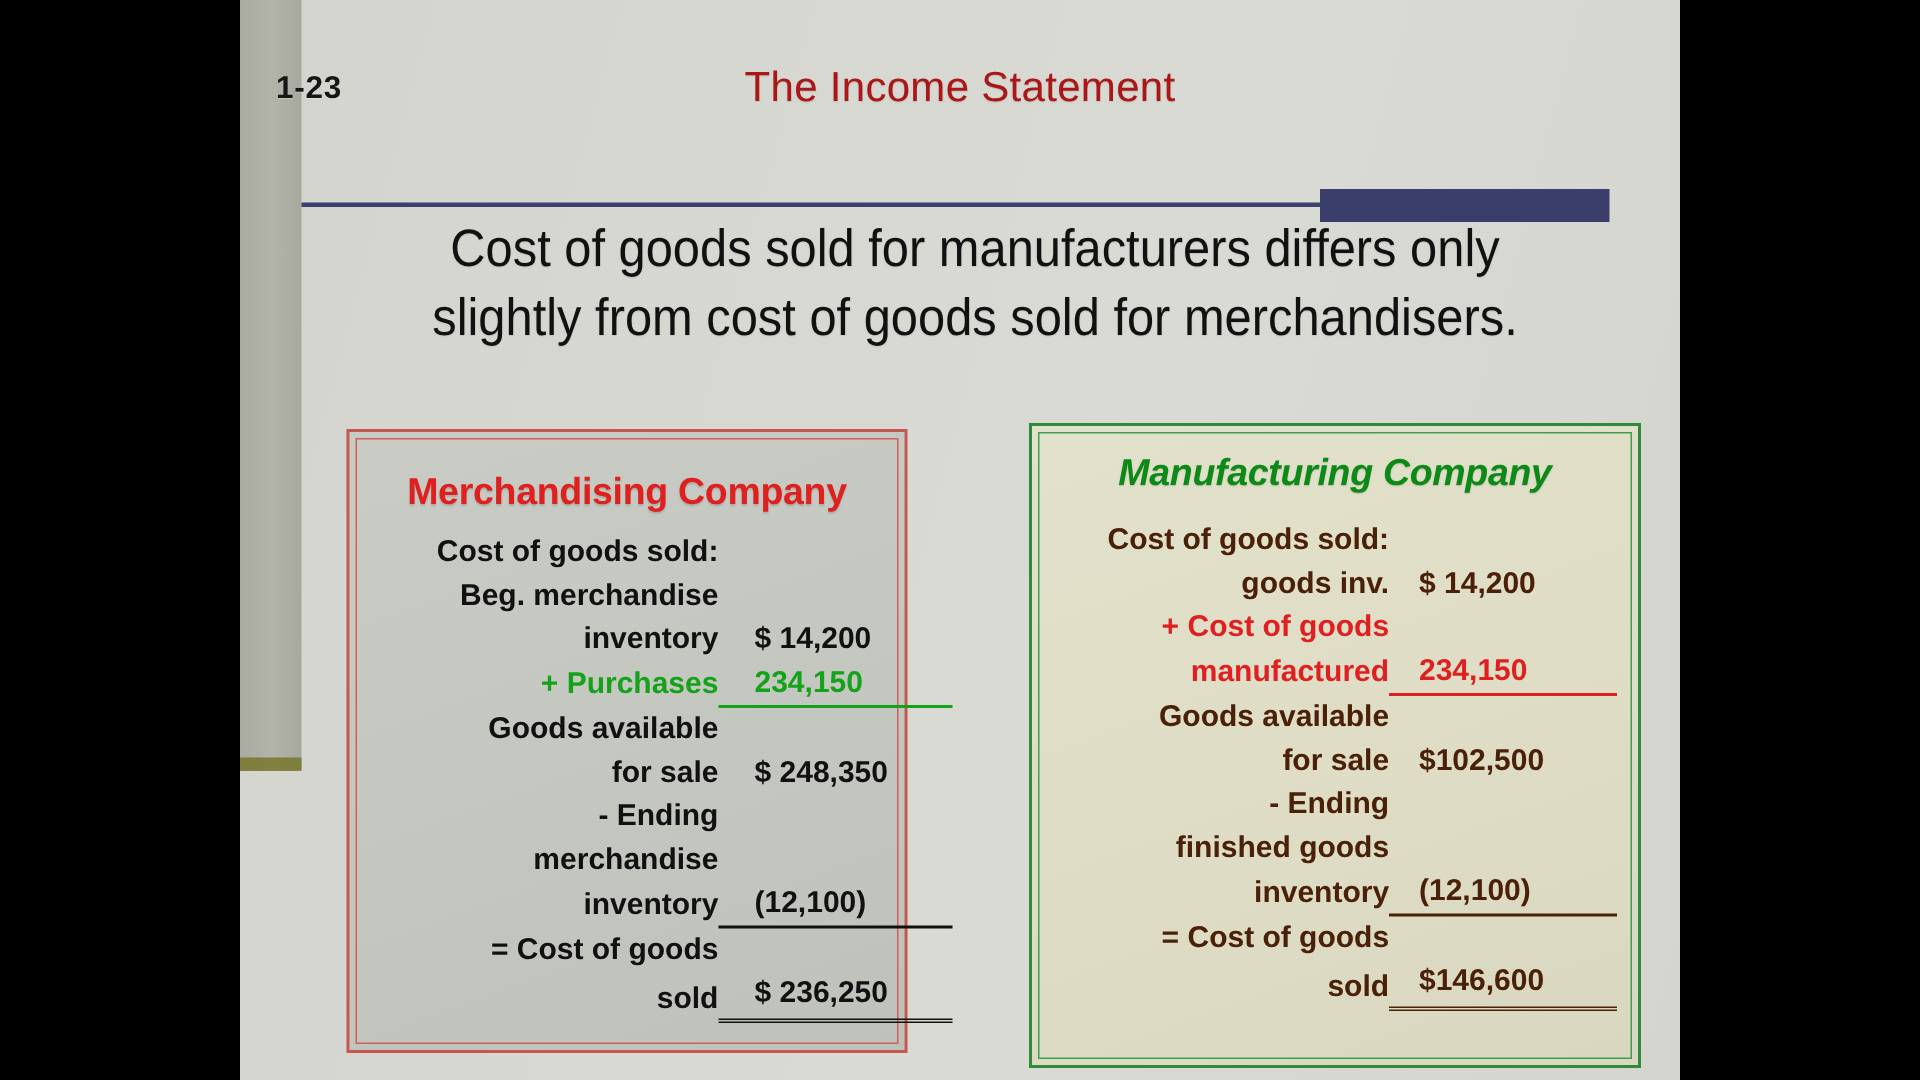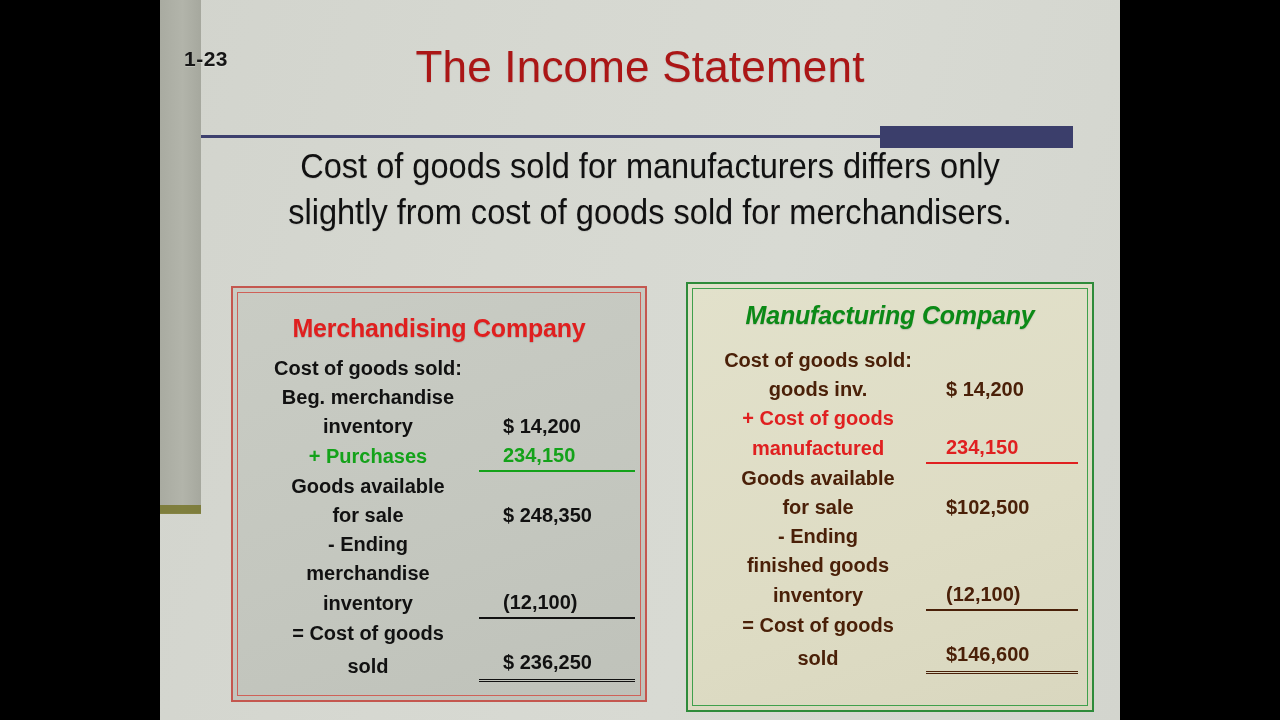--- a/index.html
+++ b/index.html
@@ -26,21 +26,21 @@
 
   .slide-num{
     position:absolute;left:24px;top:20px;
     font-size:21px;font-weight:bold;color:#161616;letter-spacing:.5px;
     text-shadow:0 1px 0 rgba(255,255,255,.25);
     margin-top:27px;
   }
 
   .title{
     position:absolute;left:0;top:42px;width:960px;text-align:center;
-    font-size:44px;color:#ab1616;letter-spacing:.2px;
+    font-size:28px;color:#ab1616;letter-spacing:.2px;
     text-shadow:0 1px 1px rgba(140,140,140,.35);
   }
 
   .rule{
     position:absolute;left:41px;top:135px;width:680px;height:3px;
     background:#3d406e;
   }
   .tab-block{
     position:absolute;left:720px;top:126px;width:193px;height:22px;
     background:#3b3e6b;
@@ -51,21 +51,21 @@
     text-align:center;font-size:35px;line-height:46px;color:#111;
     font-stretch:condensed;transform:scaleX(.93);transform-origin:50% 0;
     text-shadow:0 1px 1px rgba(150,150,150,.3);
   }
 
   
   .panel{position:absolute;box-sizing:border-box;}
   .panel .inner{position:absolute;left:4px;top:4px;right:4px;bottom:4px;box-sizing:border-box;}
 
   #panel-left{
-    left:71px;top:286px;width:416px;height:416px;
+    left:71px;top:286px;width:374px;height:416px;
     border:2px solid #c4574f;
     background:linear-gradient(160deg,#c9ccc4 0%,#c4c7bf 55%,#bfc2ba 100%);
   }
   #panel-left .inner{border:1px solid #cf6158;}
 
   #panel-right{
     left:526px;top:282px;width:408px;height:430px;
     border:2px solid #2e8b3a;
     background:linear-gradient(160deg,#e2e1cb 0%,#dedcc4 60%,#d9d7bf 100%);
   }
@@ -79,21 +79,21 @@
   #panel-left .panel-title{top:26px;color:#e01f1f;}
   #panel-right .panel-title{top:17px;color:#0b8a16;font-style:italic;}
 
   table.stmt{
     position:absolute;border-collapse:collapse;font-weight:bold;
   }
   #panel-left table.stmt{left:24px;top:66px;width:378px;font-size:20px;color:#111;}
   #panel-right table.stmt{left:22px;top:62px;width:368px;font-size:20px;color:#4a2008;}
 
   table.stmt td{padding:0;line-height:29px;vertical-align:bottom;white-space:nowrap;}
-  table.stmt td.lbl{text-align:center;}
+  table.stmt td.lbl{text-align:right;}
   table.stmt td.amt{text-align:right;padding-right:4px;}
 
   .i1{padding-left:0px;}
   .i2{padding-left:22px;}
   .i3{padding-left:46px;}
 
   .green{color:#14a21a;}
   .red{color:#e02020;}
 
   .ul-single > .amt{border-bottom:2px solid currentColor;}

